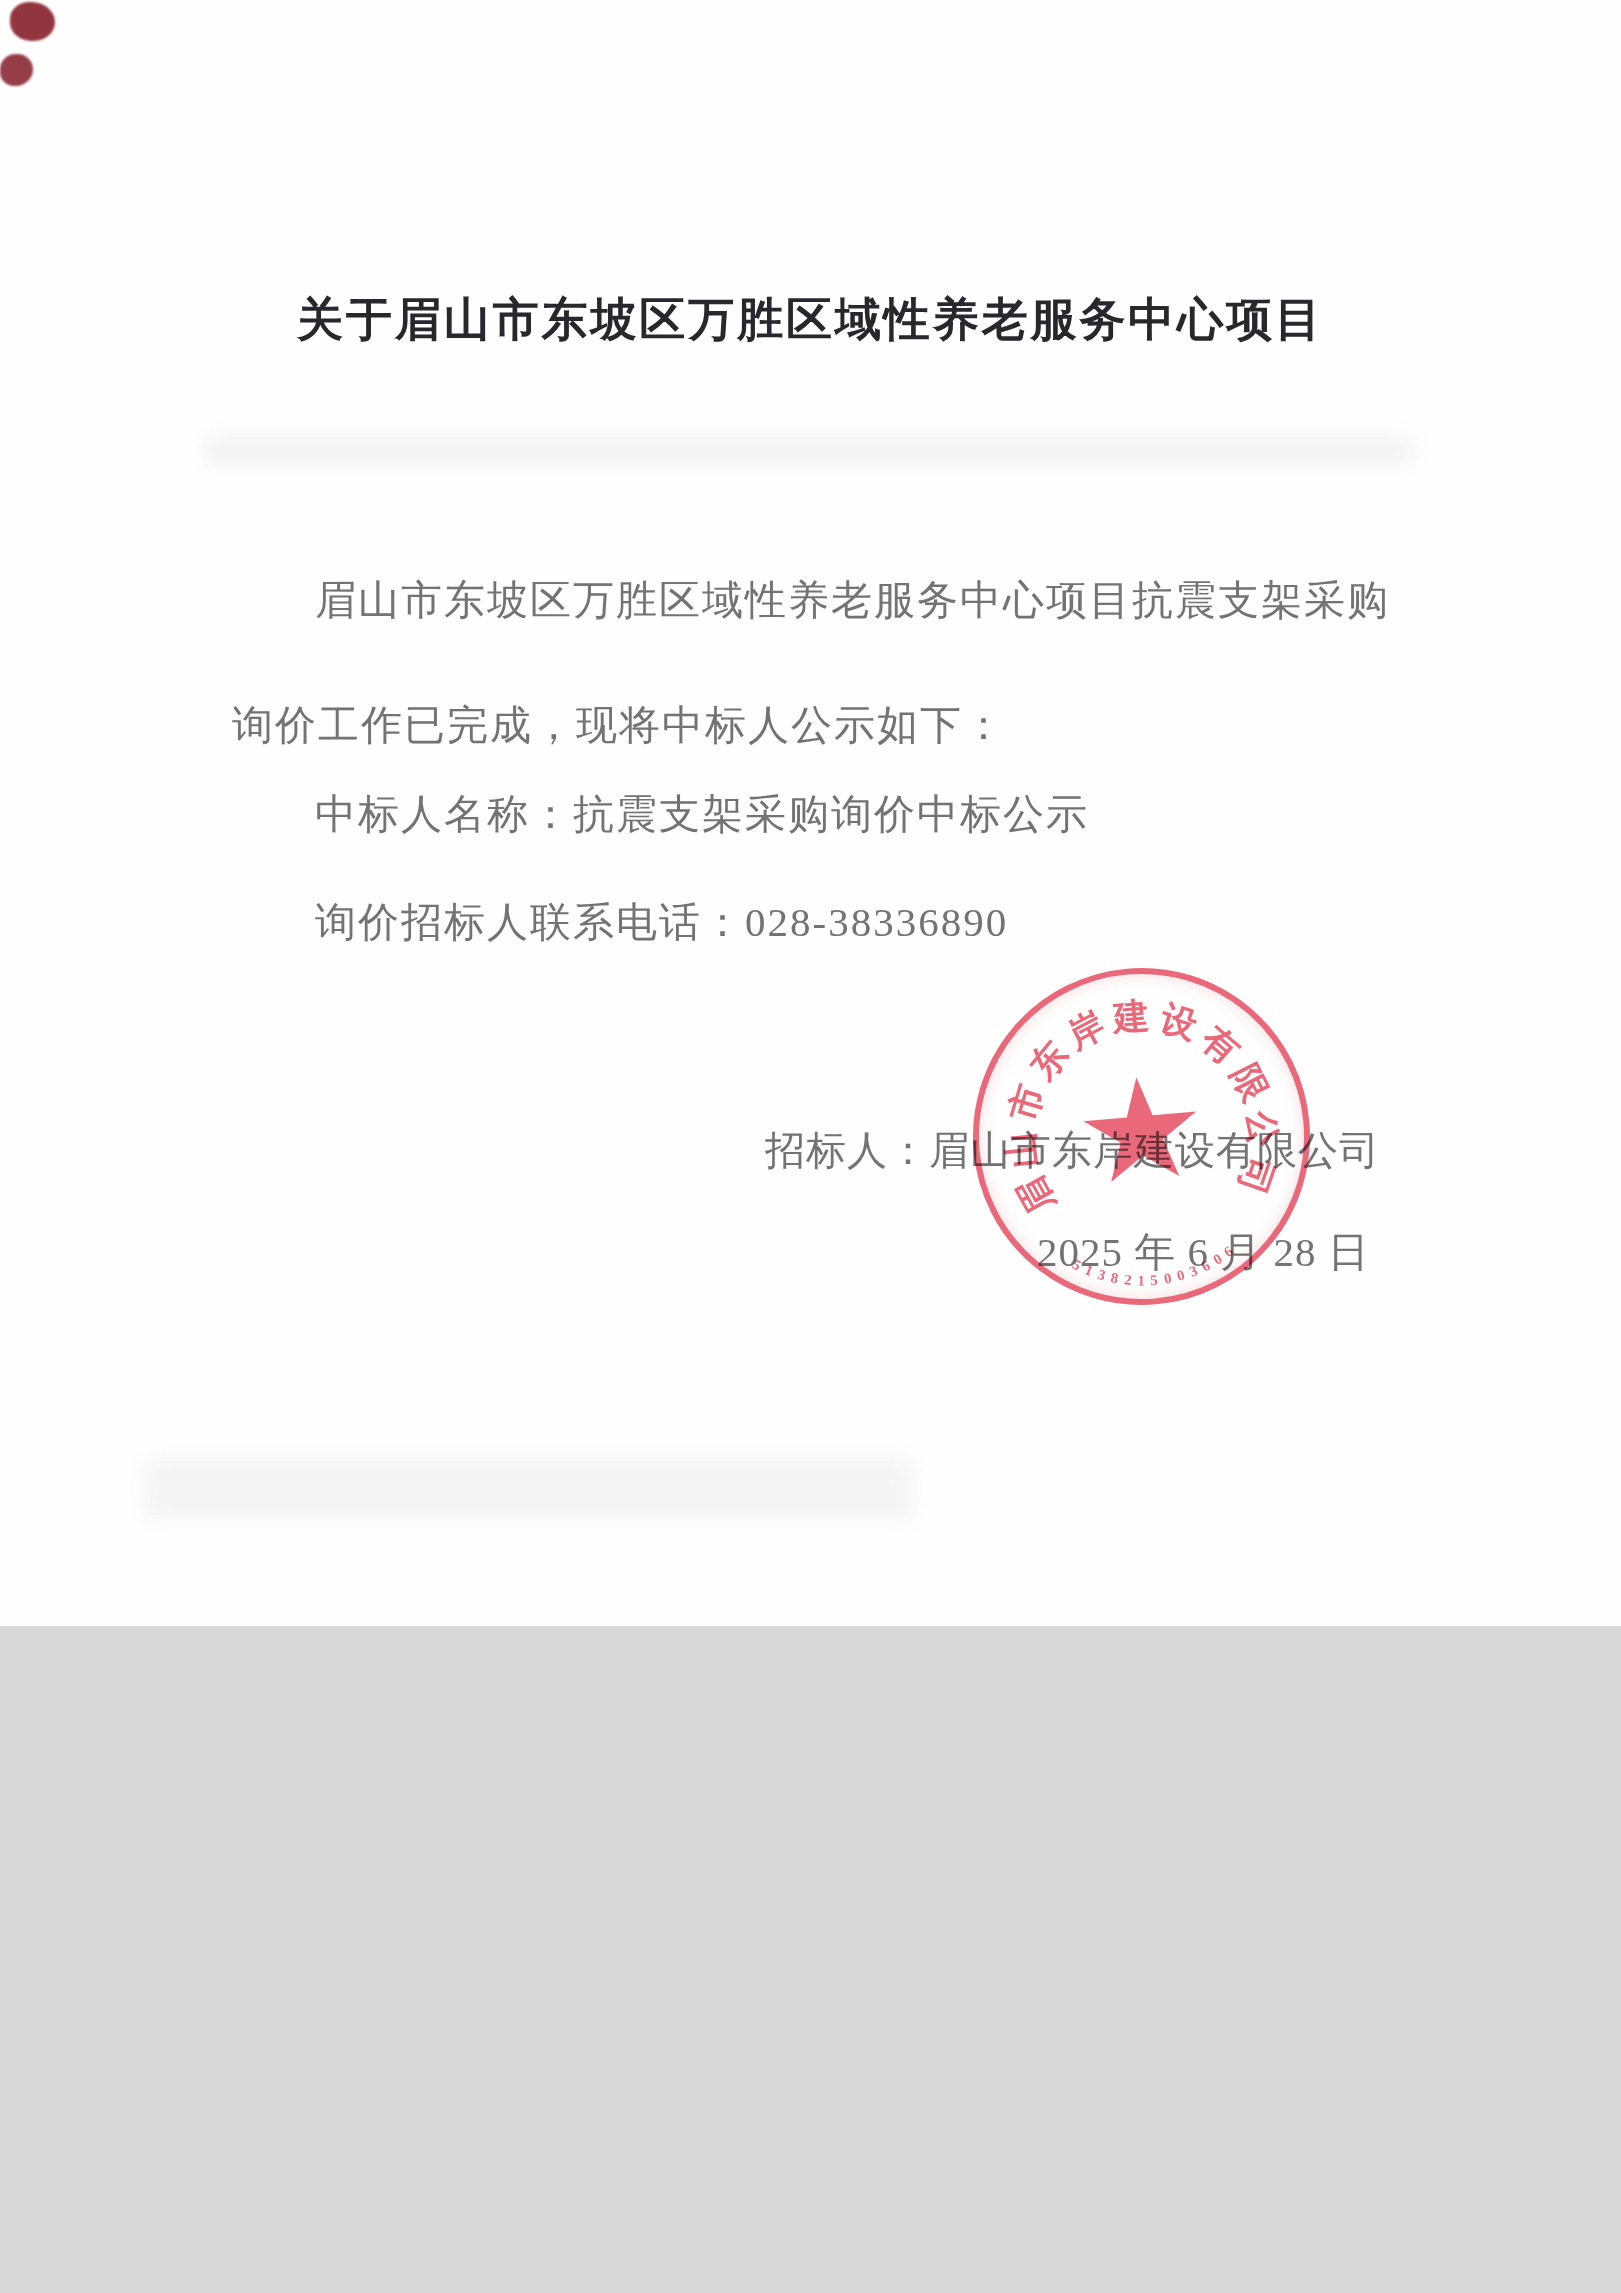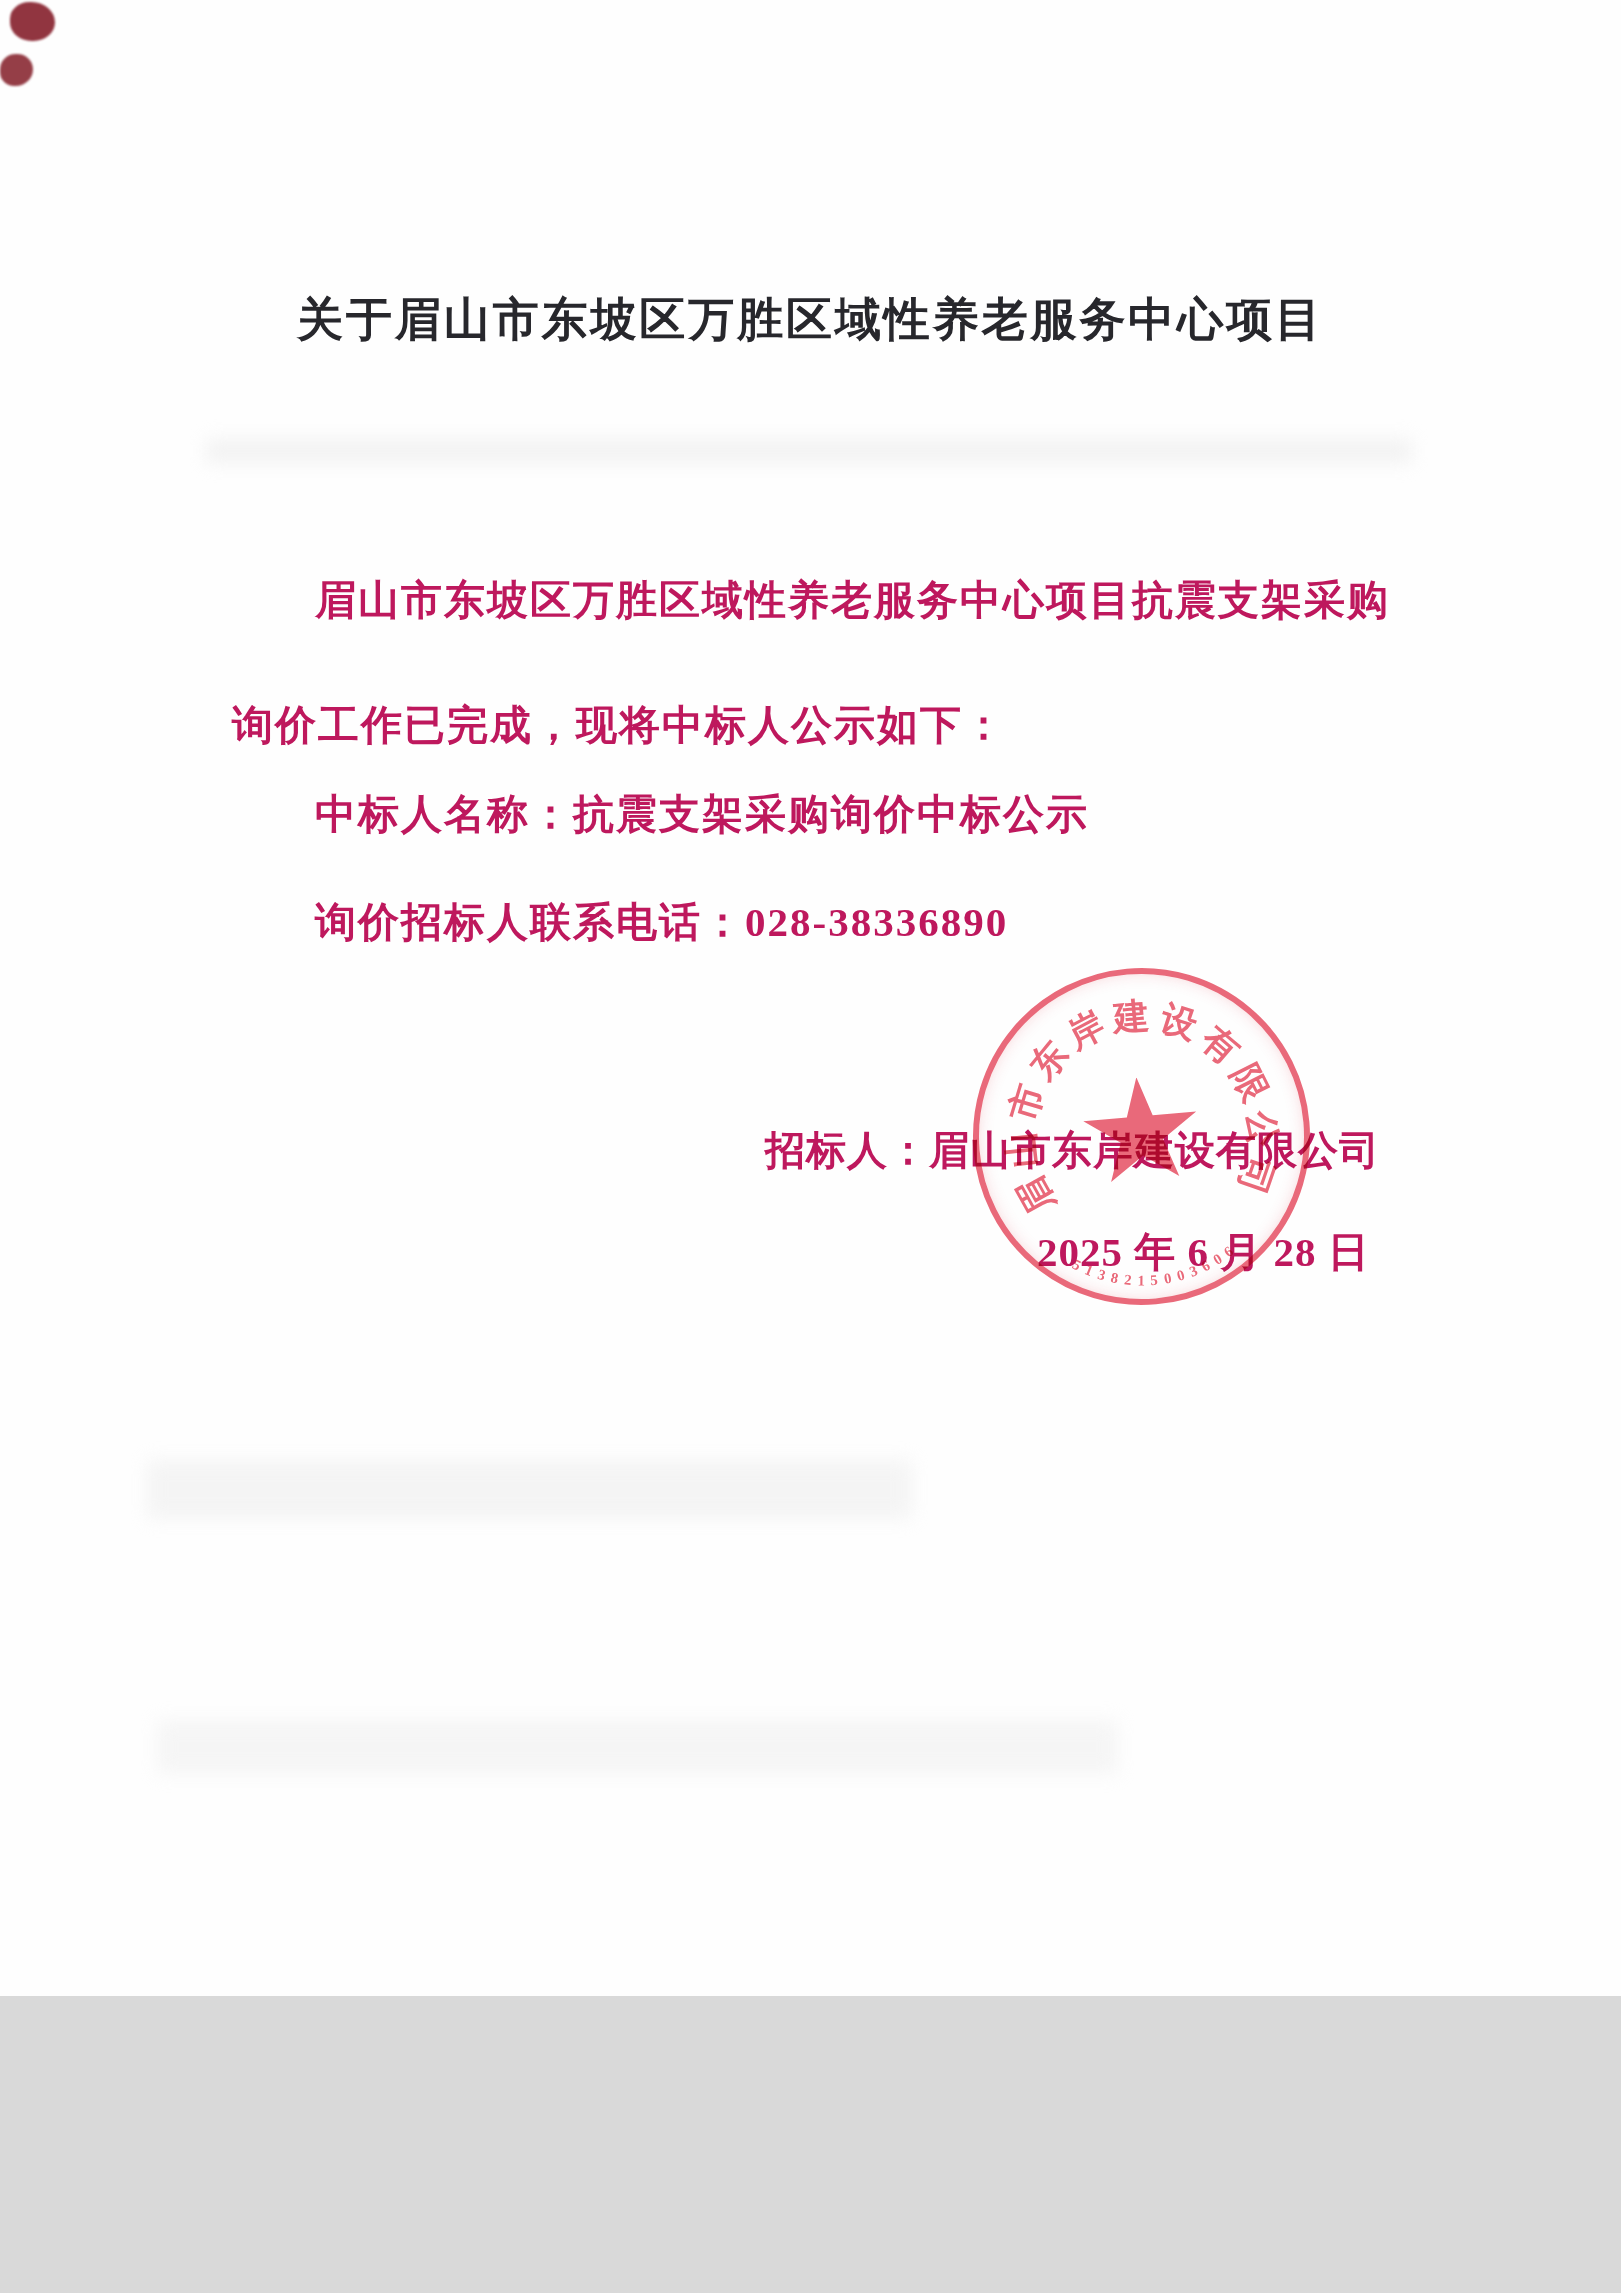--- a/index.html
+++ b/index.html
@@ -1,39 +1,39 @@
 <!DOCTYPE html>
 <html><head>
 <meta charset="utf-8">
 <style>
   html,body { margin:0; padding:0; background:#d9d9d9; }
   .page {
     position:relative;
-    width:1621px; height:1996px;
+    width:1621px; height:1626px;
     margin:0 auto;
     background:#fefefe;
     overflow:hidden;
     font-family:"Liberation Serif","DejaVu Serif",serif;
     color:#2b2b30;
   }
   .doc-title {
     position:absolute; left:0; right:0;
     text-align:center;
     font-size:46px; font-weight:700;
     letter-spacing:2.9px;
     color:#27272c;
     white-space:nowrap;
   }
   .title-line-1 { top:289px; }
   .title-line-2 { top:379px; }
   .body-line {
     position:absolute;
-    font-size:41px; font-weight:700;
+    font-size:41px; font-weight:400;
     letter-spacing:2px;
-    color:#be185d;
+    color:#737373;
     white-space:nowrap;
   }
   .para1-l1 { top:573px;  left:315px; }
   .para1-l2 { top:698px;  left:232px; }
   .winner   { top:787px;  left:315px; }
   .phone    { top:895px;  left:315px; }
   .issuer   { top:1123px; left:765px;  font-size:40px; letter-spacing:1px; }
   .date     { top:1225px; left:1037px; font-size:41px; letter-spacing:1px; }
 
   

